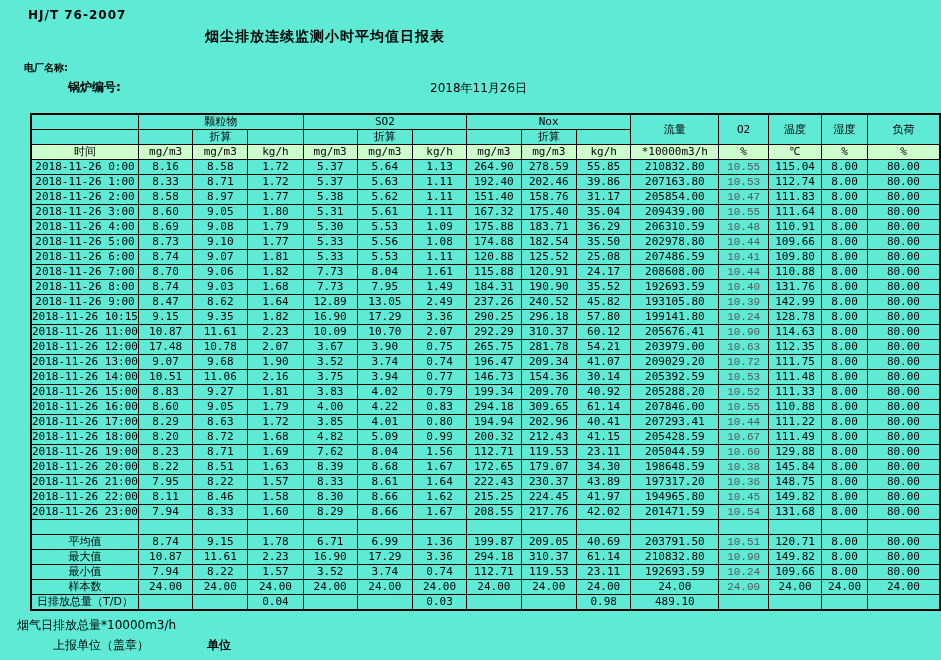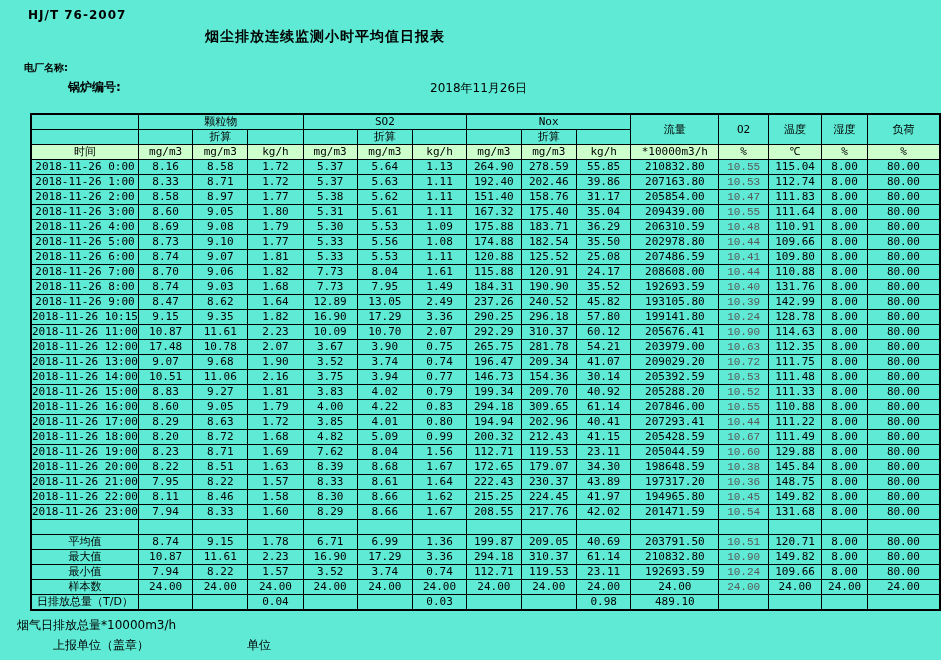--- a/index.html
+++ b/index.html
@@ -33,21 +33,21 @@
   .o2   { color:#595959; font-family:Liberation Mono, monospace; }
   .time-cell {
     text-align:center; font-family:"DejaVu Sans Mono","Liberation Mono",monospace;
     font-size:10.5px;
   }
   .sum-label   { text-align:right; padding-right:12px; font-size:11px; }
   .total-label { text-align:left;  padding-left:1px;  font-size:11px; }
 
   .f1 { position:absolute; left:17px;  top:617px; font-size:12px; font-weight:normal; }
   .f2 { position:absolute; left:17px;  top:637px; font-size:12px; font-weight:normal;margin-left:36px; }
-  .f3 { position:absolute; left:207px; top:637px; font-size:12px; font-weight:normal;margin-left:40px; }
+  .f3 { position:absolute; left:207px; top:637px; font-size:12px; font-weight:bold; }
 </style>
 </head>
 <body>
 
 <div class="doc">
 
   <div class="std">HJ/T  76-2007</div>
   <div class="title">烟尘排放连续监测小时平均值日报表</div>
   <div class="plant">电厂名称:</div>
   <div class="boiler">锅炉编号:</div>

